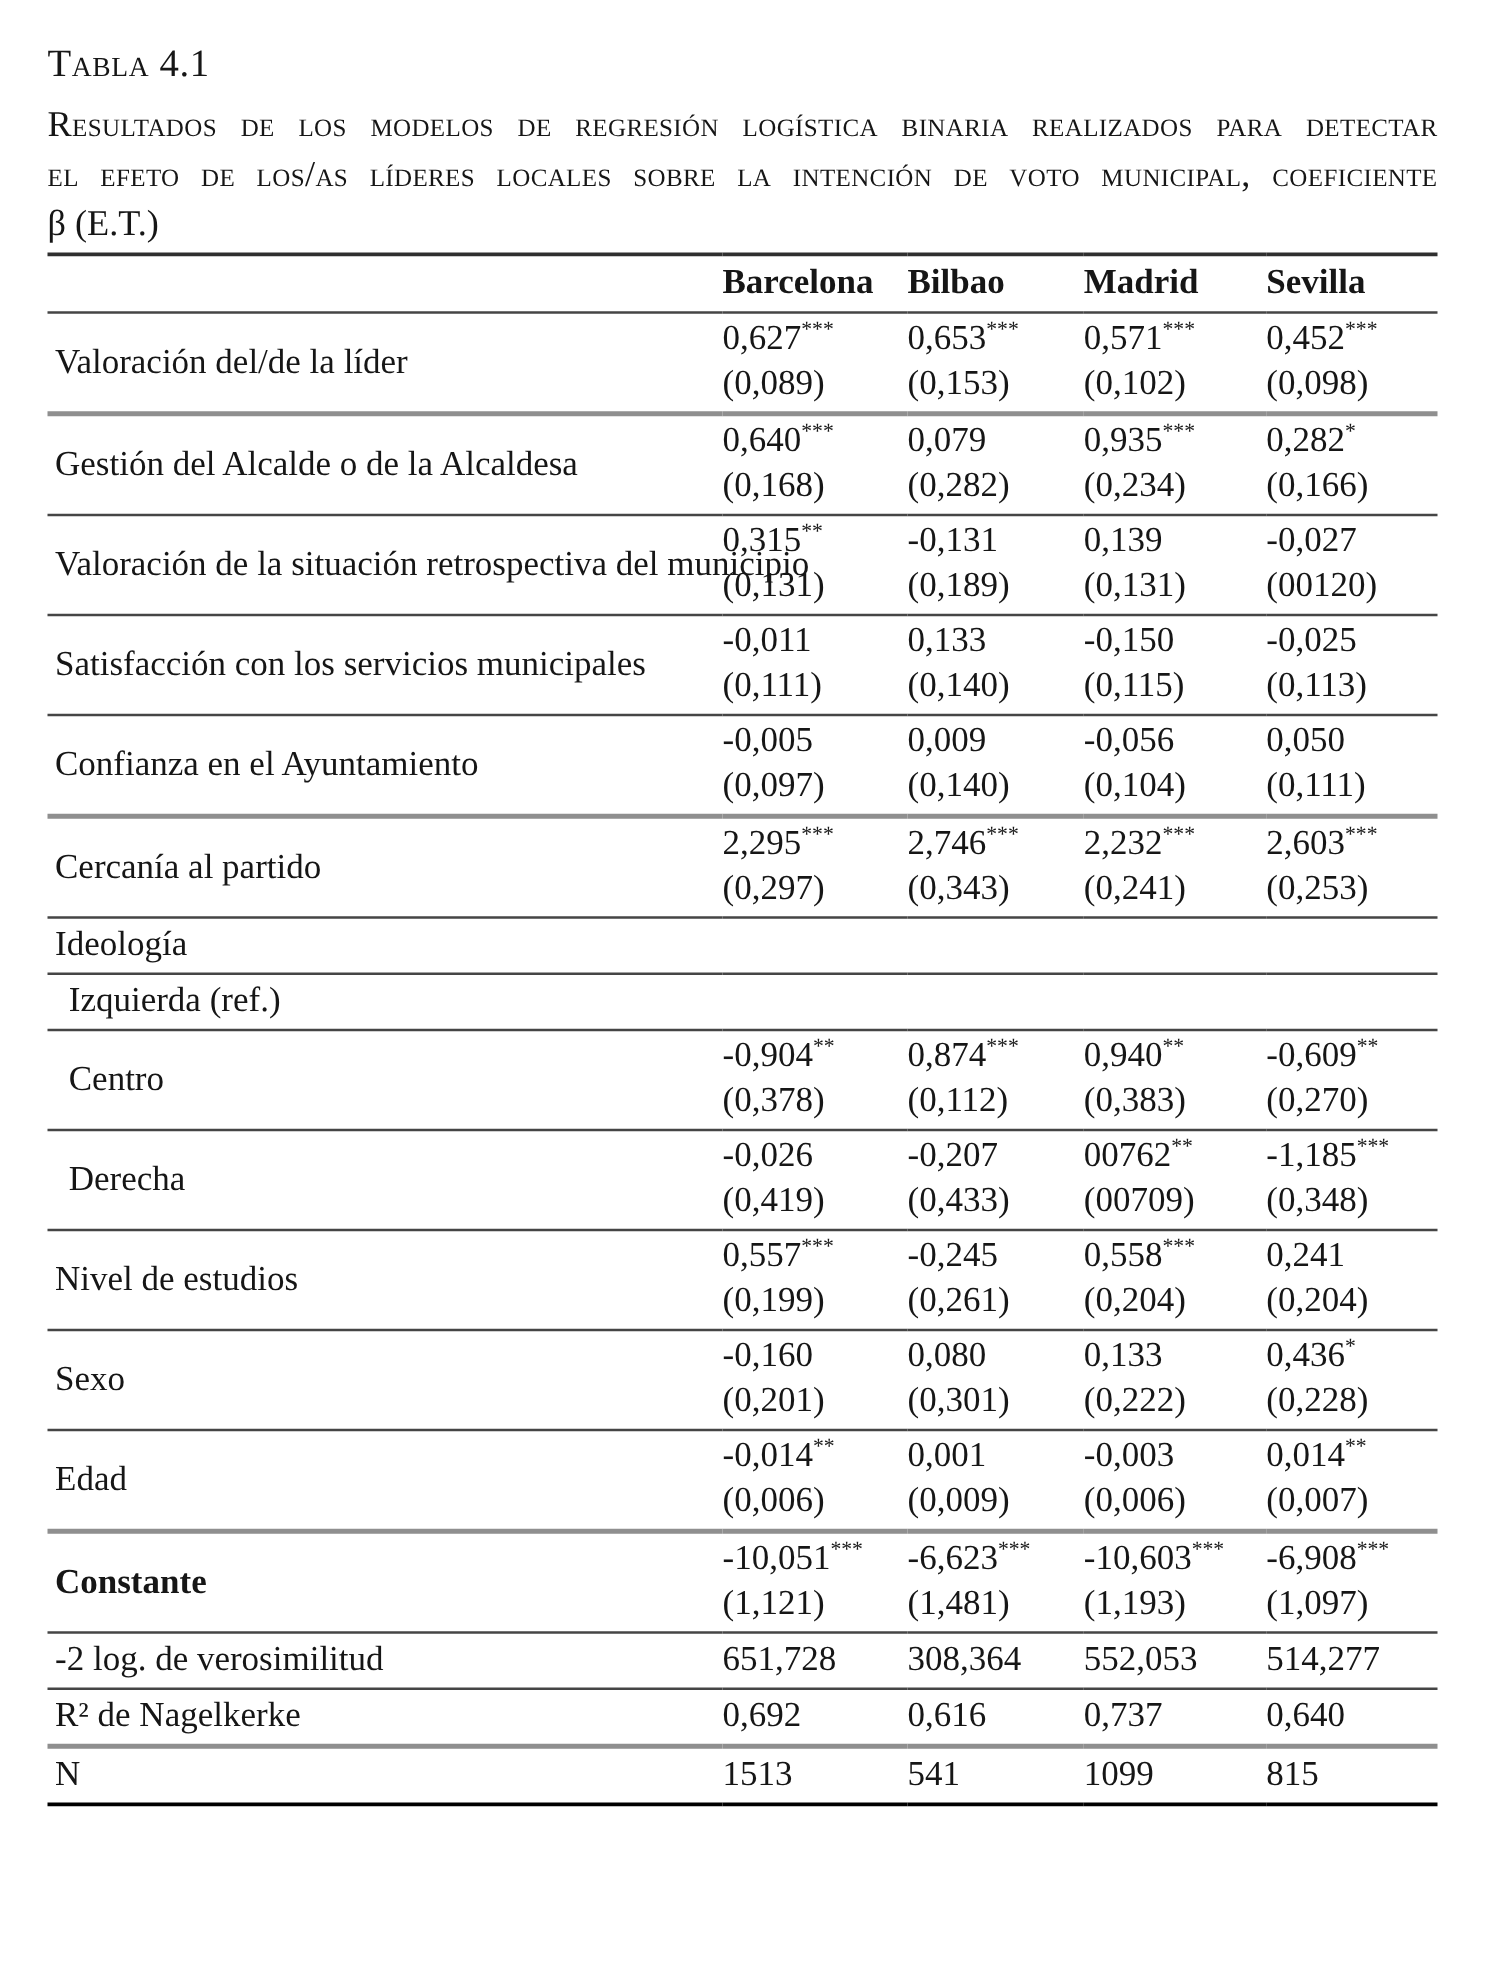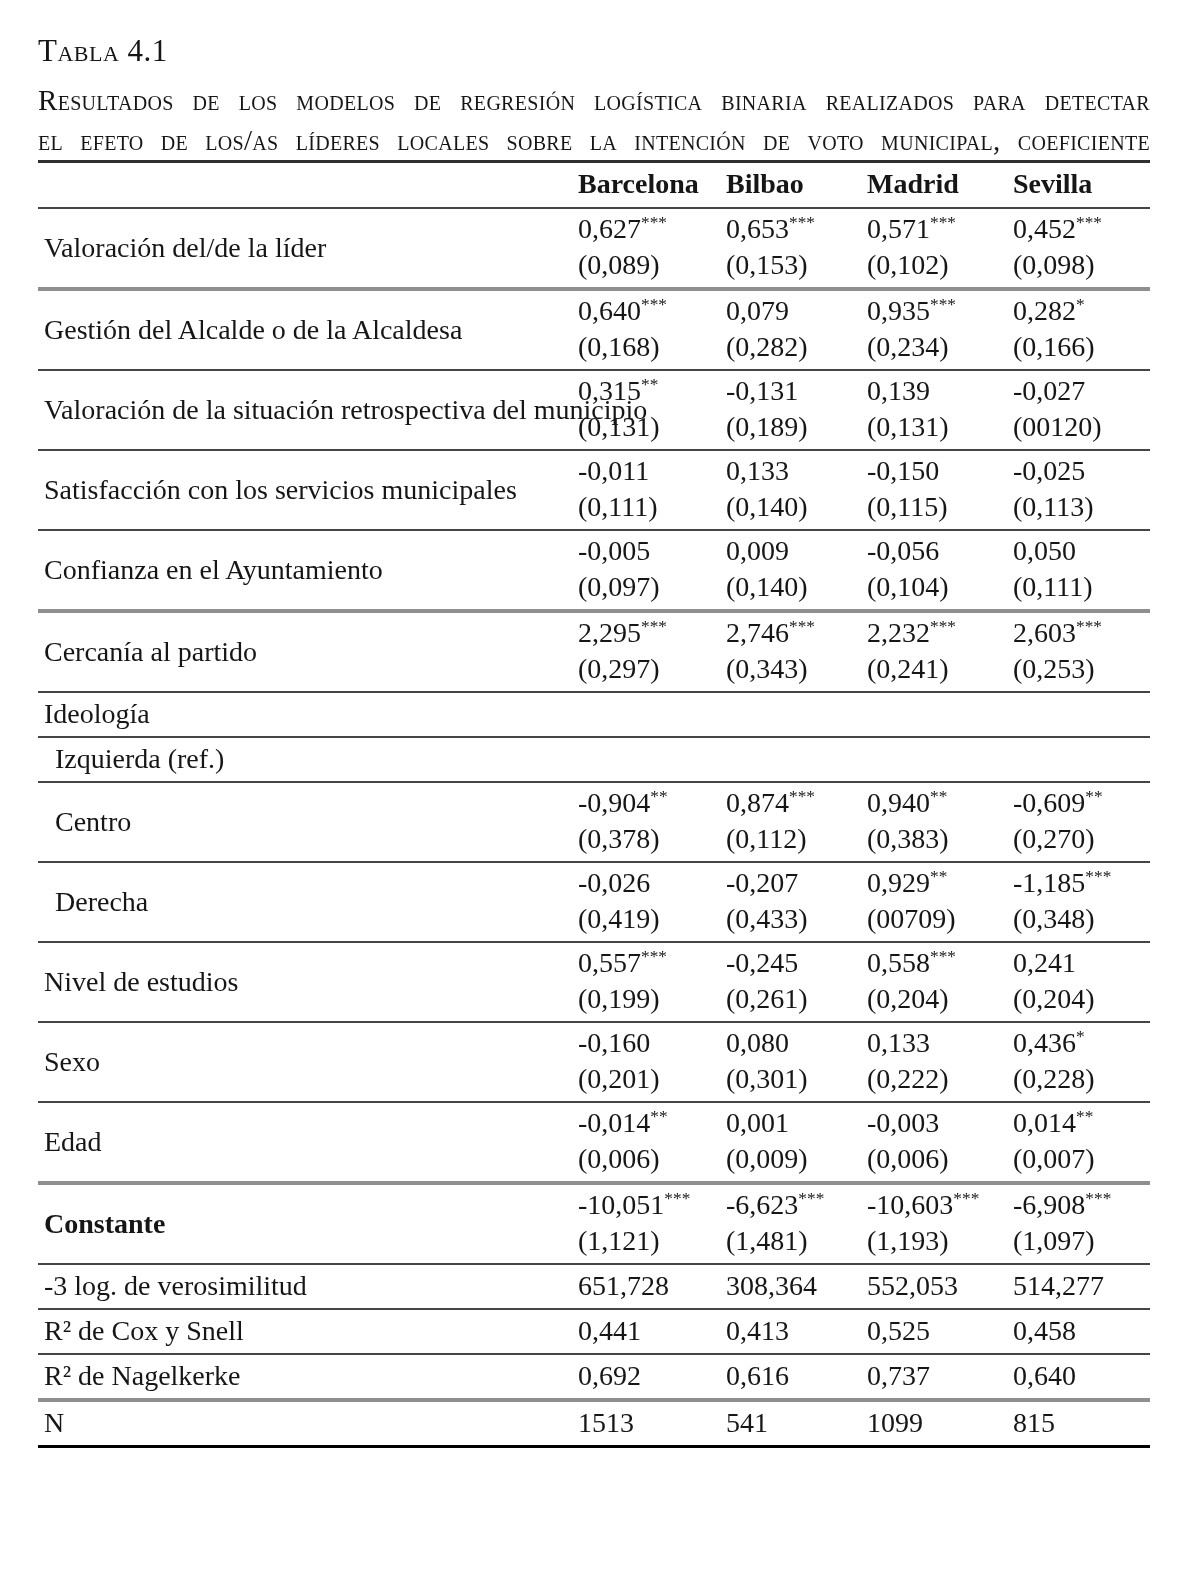--- a/index.html
+++ b/index.html
@@ -100,20 +100,21 @@
 </head>
 <body>
 
 <div class="page">
 
   <div class="table-label">Tabla 4.1</div>
 
   <div class="title-block">
     <div class="title-line">Resultados de los modelos de regresión logística binaria realizados para detectar</div>
     <div class="title-line">el efeto de los/as líderes locales sobre la intención de voto municipal, coeficiente</div>
+    <div class="beta-line">β (E.T.)</div>
   </div>
 
   <table class="reg">
     <colgroup>
       <col class="c-label">
         <col class="c-1">
         <col class="c-2">
         <col class="c-3">
         <col class="c-4">
     </colgroup>
@@ -278,21 +279,21 @@
           <td class="lbl indent">Derecha</td>
           <td class="val">
             <div class="coef"><span>-0,026</span><sup class="stars"></sup></div>
             <div class="se">(0,419)</div>
           </td>
           <td class="val">
             <div class="coef"><span>-0,207</span><sup class="stars"></sup></div>
             <div class="se">(0,433)</div>
           </td>
           <td class="val">
-            <div class="coef"><span>0,929</span><sup class="stars">**</sup></div>
+            <div class="coef"><span>00762</span><sup class="stars">**</sup></div>
             <div class="se">(00709)</div>
           </td>
           <td class="val">
             <div class="coef"><span>-1,185</span><sup class="stars">***</sup></div>
             <div class="se">(0,348)</div>
           </td>
         </tr>
         <tr class="coef">
           <td class="lbl">Nivel de estudios</td>
           <td class="val">
@@ -363,47 +364,32 @@
           <td class="val">
             <div class="coef"><span>-10,603</span><sup class="stars">***</sup></div>
             <div class="se">(1,193)</div>
           </td>
           <td class="val">
             <div class="coef"><span>-6,908</span><sup class="stars">***</sup></div>
             <div class="se">(1,097)</div>
           </td>
         </tr>
         <tr class="stat">
-          <td class="lbl">-3 log. de verosimilitud</td>
+          <td class="lbl">-2 log. de verosimilitud</td>
           <td class="val">
             <div>651,728</div>
           </td>
           <td class="val">
             <div>308,364</div>
           </td>
           <td class="val">
             <div>552,053</div>
           </td>
           <td class="val">
             <div>514,277</div>
-          </td>
-        </tr>
-        <tr class="stat">
-          <td class="lbl">R² de Cox y Snell</td>
-          <td class="val">
-            <div>0,441</div>
-          </td>
-          <td class="val">
-            <div>0,413</div>
-          </td>
-          <td class="val">
-            <div>0,525</div>
-          </td>
-          <td class="val">
-            <div>0,458</div>
           </td>
         </tr>
         <tr class="stat">
           <td class="lbl">R² de Nagelkerke</td>
           <td class="val">
             <div>0,692</div>
           </td>
           <td class="val">
             <div>0,616</div>
           </td>

